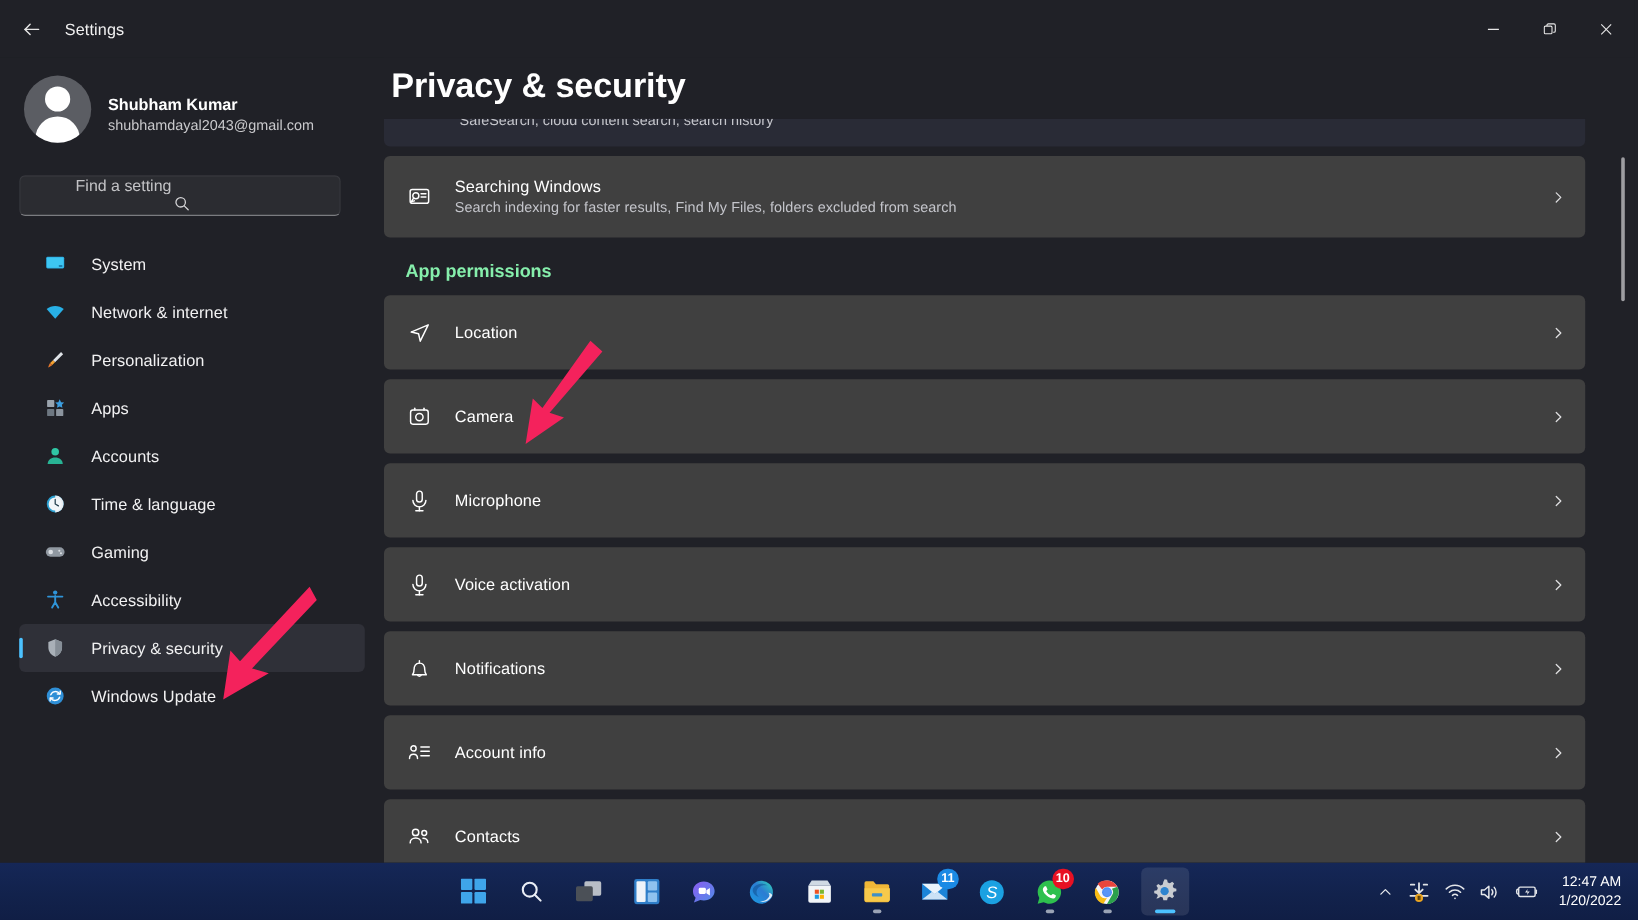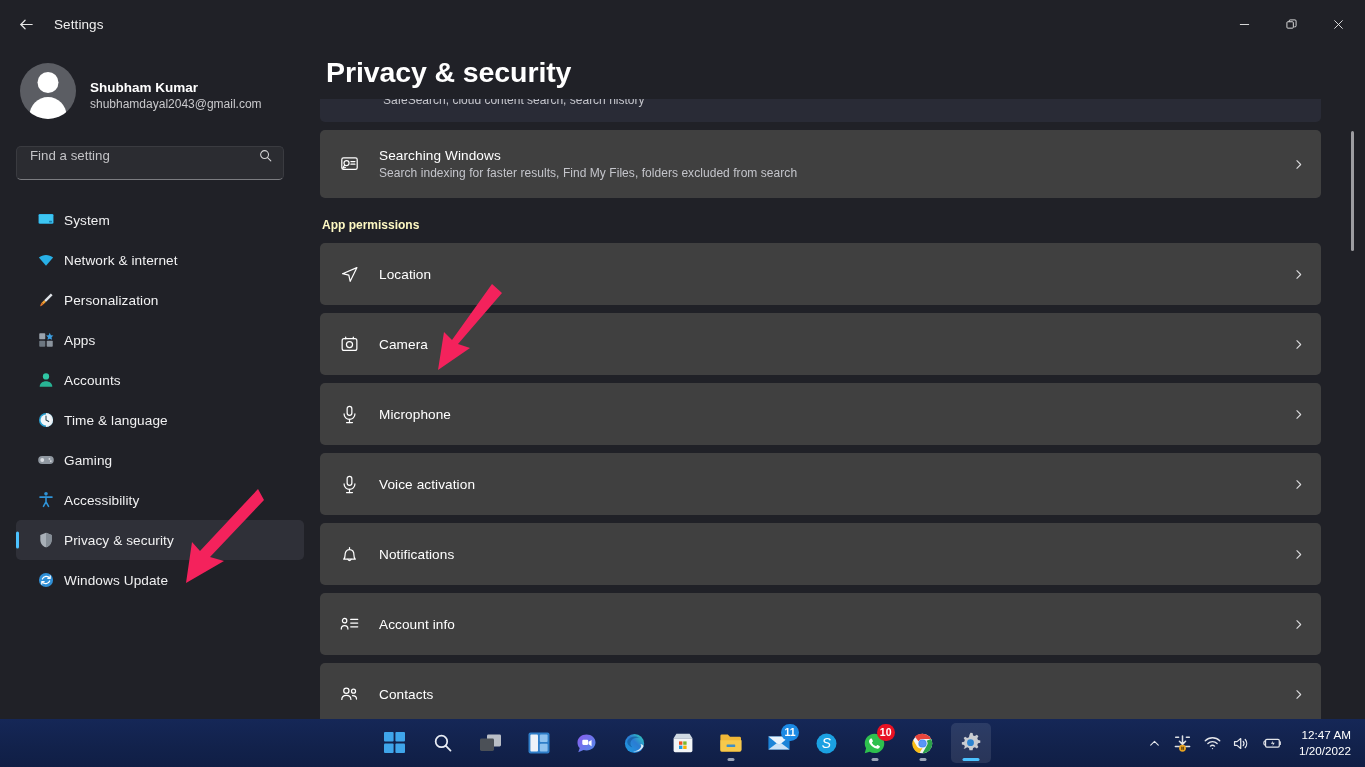--- a/index.html
+++ b/index.html
@@ -87,20 +87,21 @@
 
   .search-wrap {
     margin: 21px 0 0 16px;
     width: 268px; height: 34px;
     background: #2b2c31;
     border: 1px solid #3a3b40;
     border-bottom: 1px solid #7b7c80;
     border-radius: 5px;
     display: flex; align-items: center;
     padding: 0 10px 16px 13px;
+    flex-direction: column;
   }
   .search-input {
     flex: 1 1 auto; background: transparent; border: 0; outline: none;
     color: #d8d8da; font-size: 13.3px;
     font-family: "Liberation Sans", sans-serif;
   }
   .search-input::placeholder { color: #c3c3c6; opacity: 1; }
   .search-icon { color: #d6d6d8; display: flex; }
   .search-icon svg { width: 15px; height: 15px; }
 
@@ -119,21 +120,21 @@
     left: 0px; top: 50%; transform: translateY(-50%);
     width: 3px; height: 17px; border-radius: 2px;
     background: #4cc2ff;
   }
   .nav-icon {
     width: 20px; height: 20px; flex: 0 0 20px;
     display: flex; align-items: center; justify-content: center;
   }
   .nav-icon svg { width: 18px; height: 18px; display: block; }
   .nav-label {
-    margin-left: 8px;
+    margin-left: 20px;
     font-size: 13.6px; color: #f1f1f2; letter-spacing: .1px;
   }
 
   
   .content {
     flex: 1 1 auto; min-width: 0;
     position: relative;
     padding-left: 4px;
     overflow: hidden;
   }
@@ -167,22 +168,22 @@
   .card-icon svg { width: 21px; height: 21px; display: block; }
   .card-body { margin-left: 15px; flex: 1 1 auto; min-width: 0; }
   .card-title { font-size: 13.6px; color: #ffffff; letter-spacing: .1px; }
   .card-sub {
     font-size: 12px; color: #c4c5cb; margin-top: 3px; letter-spacing: .05px;
   }
   .chevron { color: #dcdcde; display: flex; align-items: center; }
   .chevron svg { width: 13px; height: 13px; }
 
   .section-head {
-    font-size: 12px; font-weight: 700; color: #fef9c3;
-    margin: 20px 0 11px 2px;
+    font-size: 15px; font-weight: 700; color: #86efac;
+    margin: 20px 0 11px 18px;
   }
 
   
   .clip-card {
     background: #292b36;
     border-radius: 0 0 5px 5px;
     margin: 0 41px 8px 0;
     height: 23px;
     overflow: hidden;
     position: relative;

